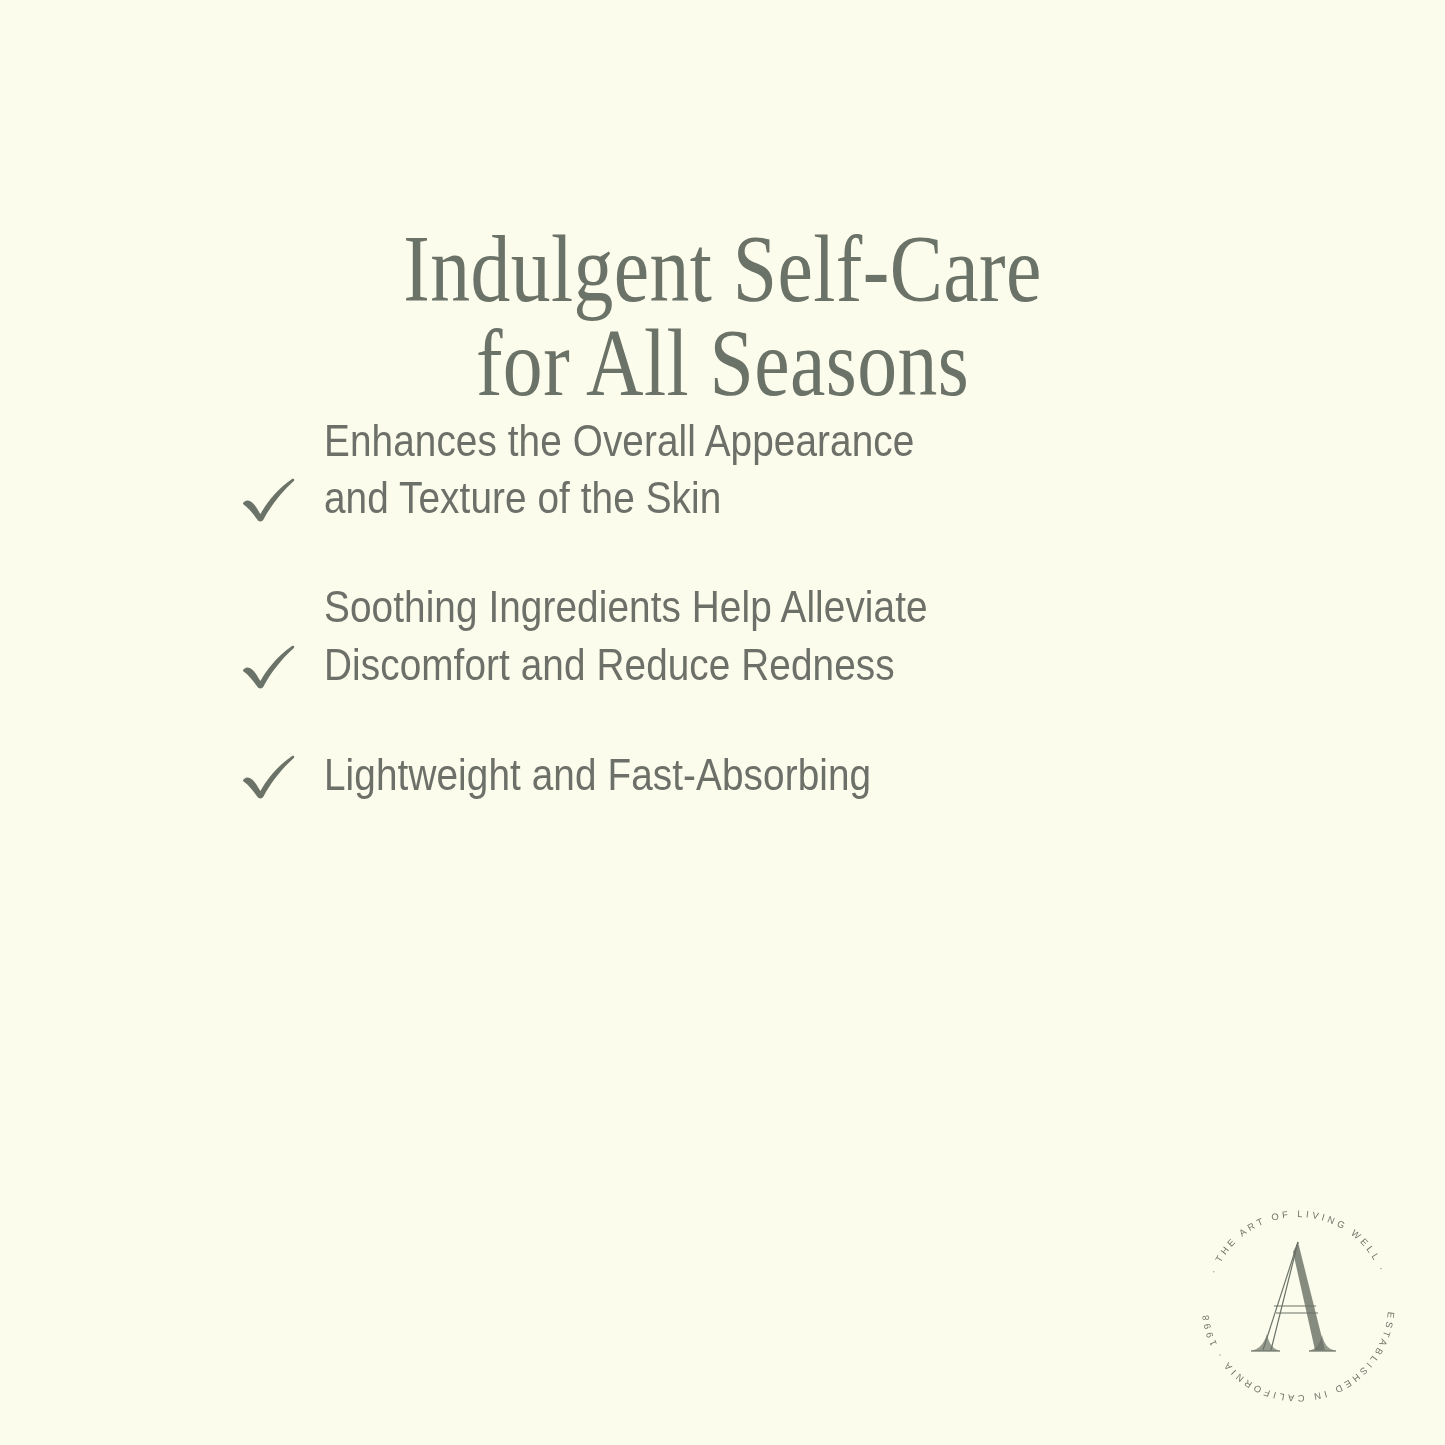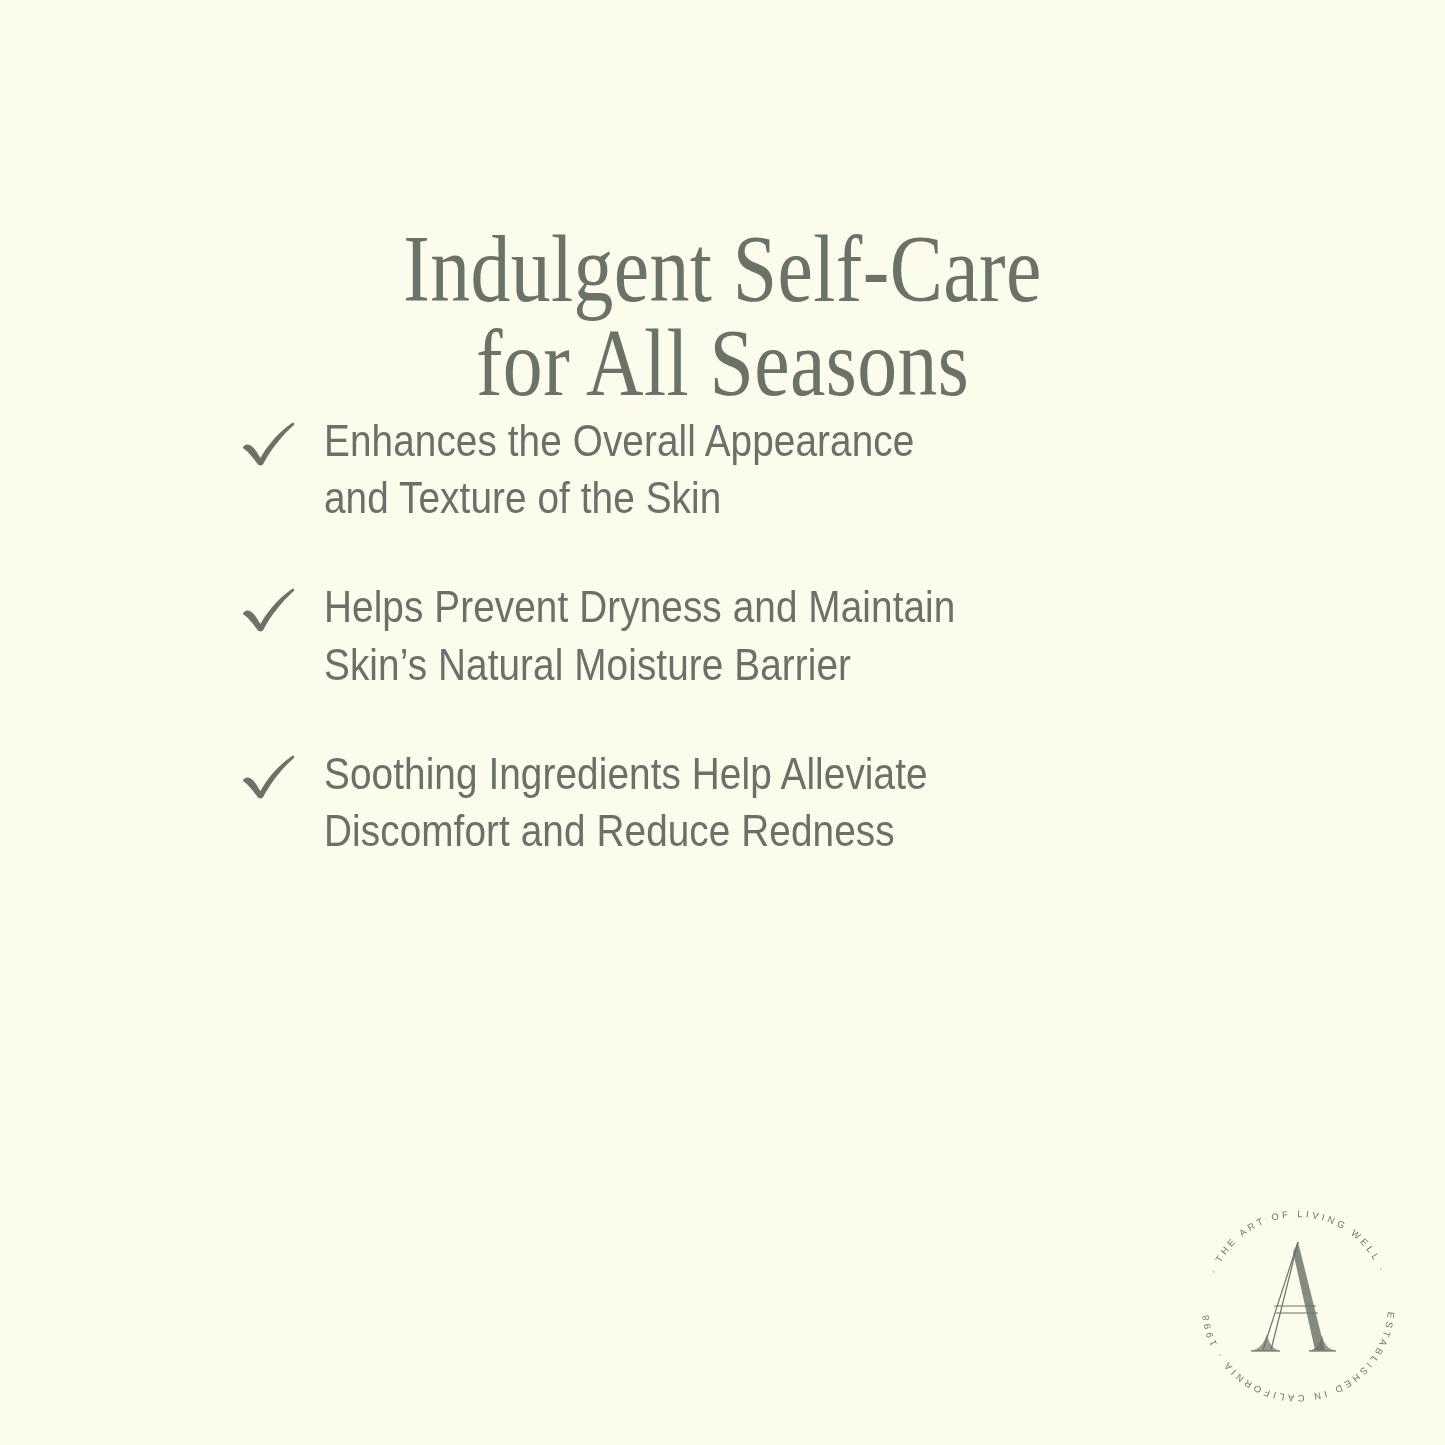--- a/index.html
+++ b/index.html
@@ -51,21 +51,21 @@
   .benefits {
     position: absolute;
     left: 240px;
     top: 412px;
     width: 960px;
   }
 
   .benefit-row {
     position: relative;
     display: flex;
-    align-items: flex-start;
+    align-items: flex-end;
     margin-bottom: 52px;
     min-height: 54px;
   }
 
   .benefit-row:last-child {
     margin-bottom: 0;
   }
 
   .check-icon {
     flex: 0 0 auto;
@@ -134,40 +134,39 @@
       <span class="check-icon">
         <svg viewBox="0 0 58 52" xmlns="http://www.w3.org/2000/svg" aria-hidden="true">
           <path d="M4 28 C8 25, 12 27, 16 33 C18 36, 19 38, 20.5 40 C26 30, 36 16, 52 5 C53.5 4.1, 55 5.5, 53.8 7 C41 18.5, 30 33, 23.5 45.5 C22.3 47.8, 19.2 48.2, 17.6 46 C13.8 40.8, 9.2 34.6, 3.6 30.6 C2.6 29.9, 2.9 28.6, 4 28 Z" fill="#6b7268"></path>
         </svg>
       </span>
       <span class="benefit-text">Enhances the Overall Appearance
 and Texture of the Skin</span>
     </li>
 
 
-    <li class="benefit-row">
-      <span class="check-icon">
-        <svg viewBox="0 0 58 52" xmlns="http://www.w3.org/2000/svg" aria-hidden="true">
-          <path d="M4 28 C8 25, 12 27, 16 33 C18 36, 19 38, 20.5 40 C26 30, 36 16, 52 5 C53.5 4.1, 55 5.5, 53.8 7 C41 18.5, 30 33, 23.5 45.5 C22.3 47.8, 19.2 48.2, 17.6 46 C13.8 40.8, 9.2 34.6, 3.6 30.6 C2.6 29.9, 2.9 28.6, 4 28 Z" fill="#6b7268"></path>
-        </svg>
-      </span>
-      <span class="benefit-text">Helps Prevent Dryness and Maintain
-Skin’s Natural Moisture Barrier</span>
-    </li>
 
     <li class="benefit-row">
       <span class="check-icon">
         <svg viewBox="0 0 58 52" xmlns="http://www.w3.org/2000/svg" aria-hidden="true">
           <path d="M4 28 C8 25, 12 27, 16 33 C18 36, 19 38, 20.5 40 C26 30, 36 16, 52 5 C53.5 4.1, 55 5.5, 53.8 7 C41 18.5, 30 33, 23.5 45.5 C22.3 47.8, 19.2 48.2, 17.6 46 C13.8 40.8, 9.2 34.6, 3.6 30.6 C2.6 29.9, 2.9 28.6, 4 28 Z" fill="#6b7268"></path>
         </svg>
       </span>
       <span class="benefit-text">Soothing Ingredients Help Alleviate
 Discomfort and Reduce Redness</span>
     </li>
 
+    <li class="benefit-row">
+      <span class="check-icon">
+        <svg viewBox="0 0 58 52" xmlns="http://www.w3.org/2000/svg" aria-hidden="true">
+          <path d="M4 28 C8 25, 12 27, 16 33 C18 36, 19 38, 20.5 40 C26 30, 36 16, 52 5 C53.5 4.1, 55 5.5, 53.8 7 C41 18.5, 30 33, 23.5 45.5 C22.3 47.8, 19.2 48.2, 17.6 46 C13.8 40.8, 9.2 34.6, 3.6 30.6 C2.6 29.9, 2.9 28.6, 4 28 Z" fill="#6b7268"></path>
+        </svg>
+      </span>
+      <span class="benefit-text">Lightweight and Fast-Absorbing</span>
+    </li>
 
 
   </ul>
 
   <div class="logo-badge">
     <svg viewBox="0 0 226 226" xmlns="http://www.w3.org/2000/svg">
       <defs>
         <path id="ringTop" d="M 25,113 A 88,88 0 0 1 201,113" fill="none"></path>
         <path id="ringBottom" d="M 203,113 A 90,90 0 0 1 23,113" fill="none"></path>
       </defs>

